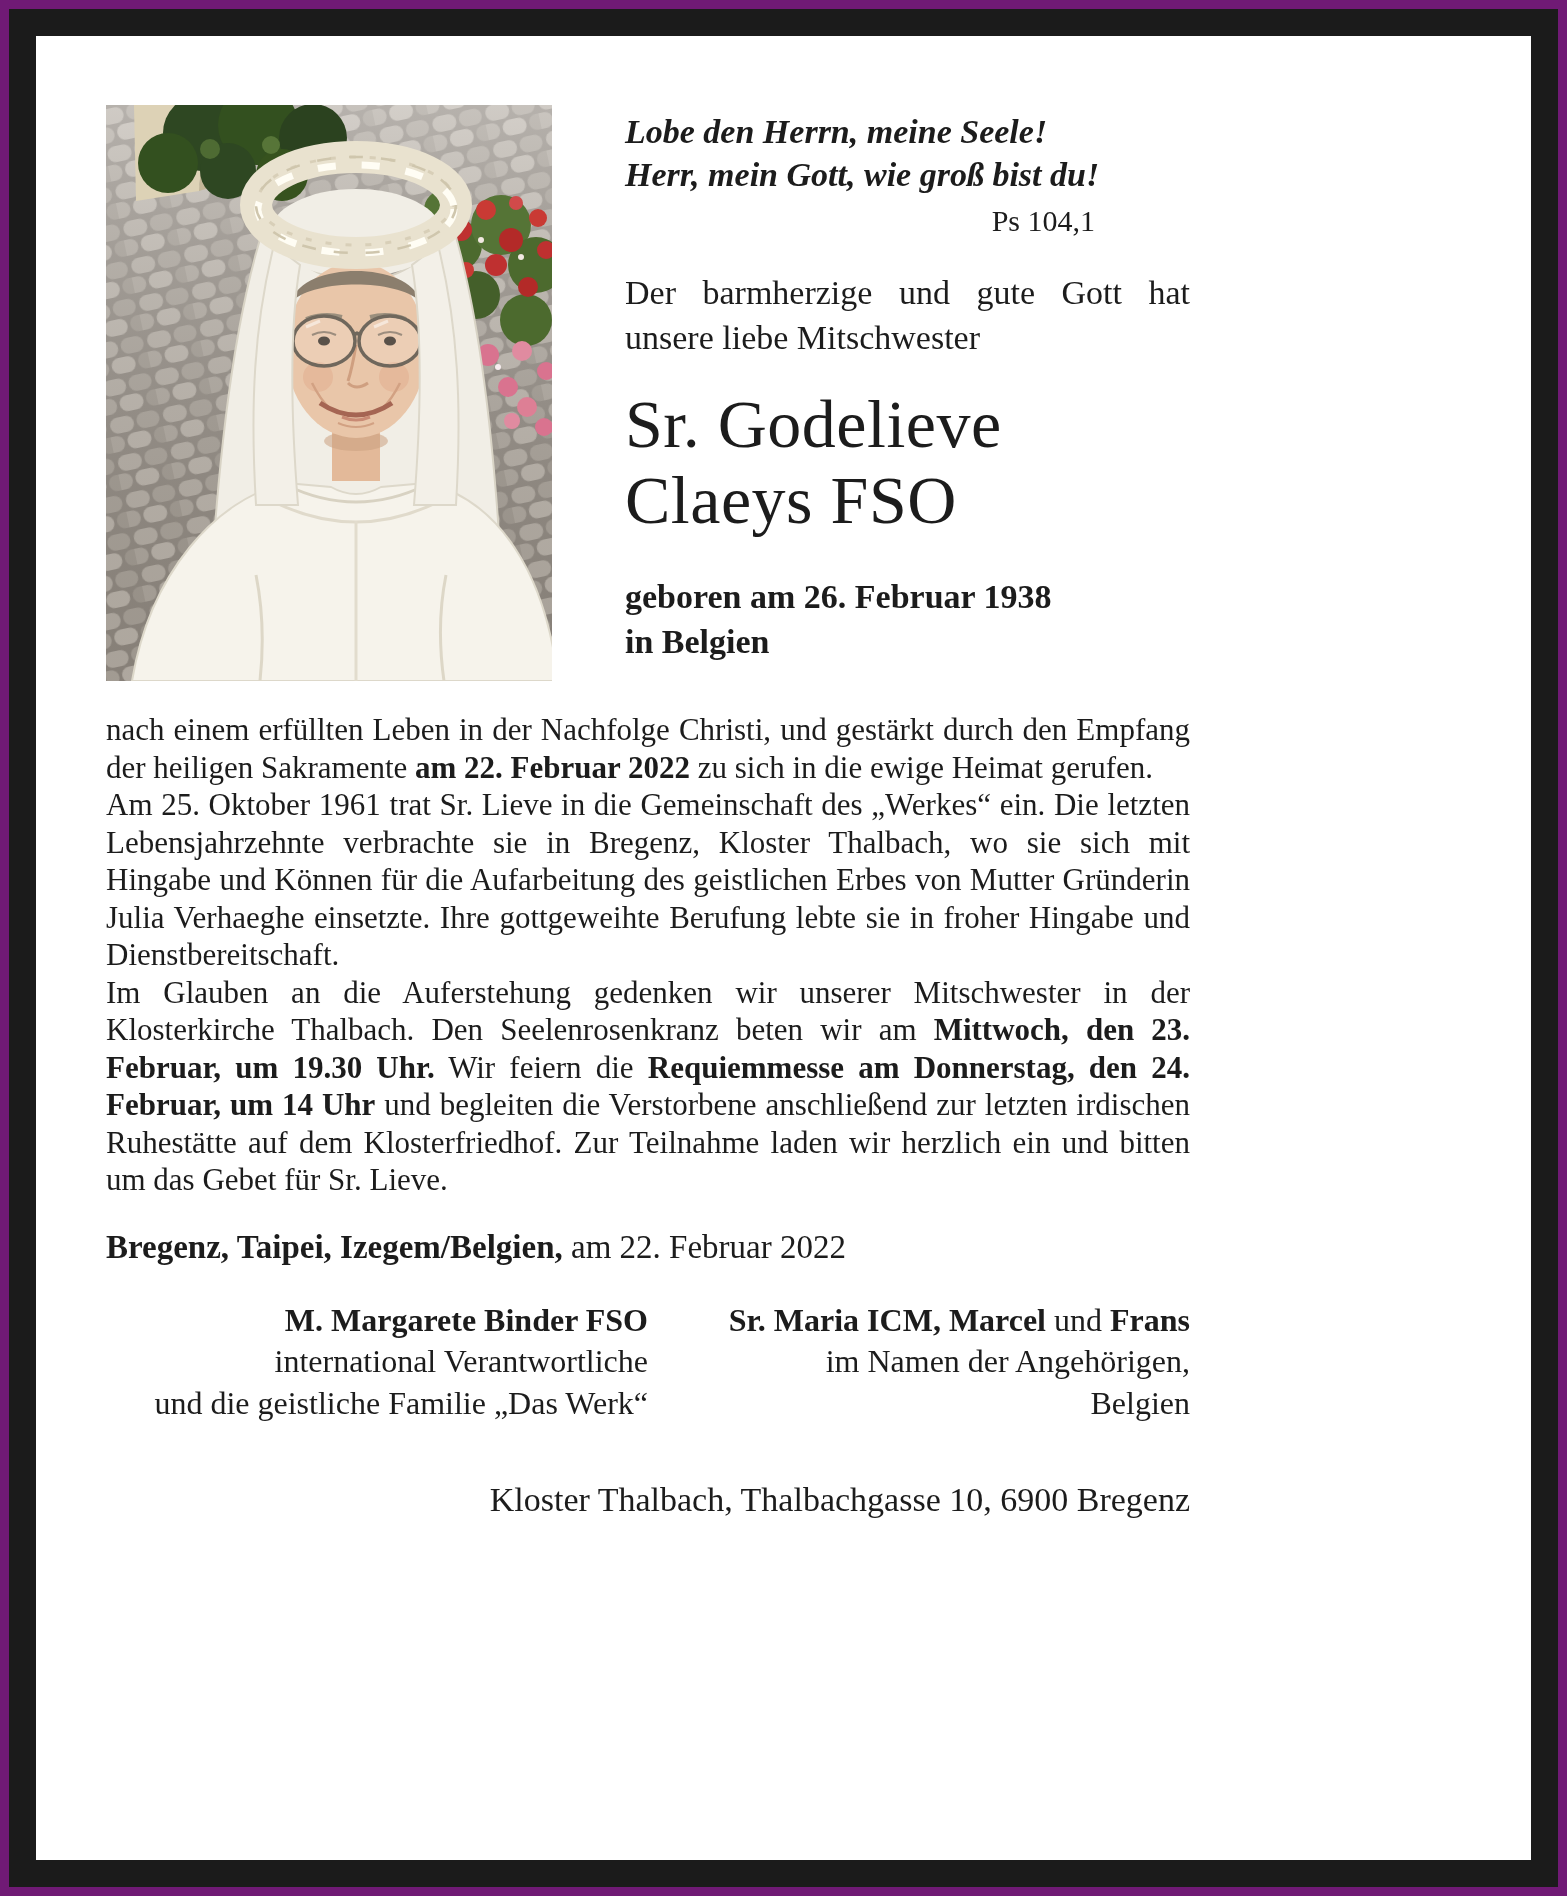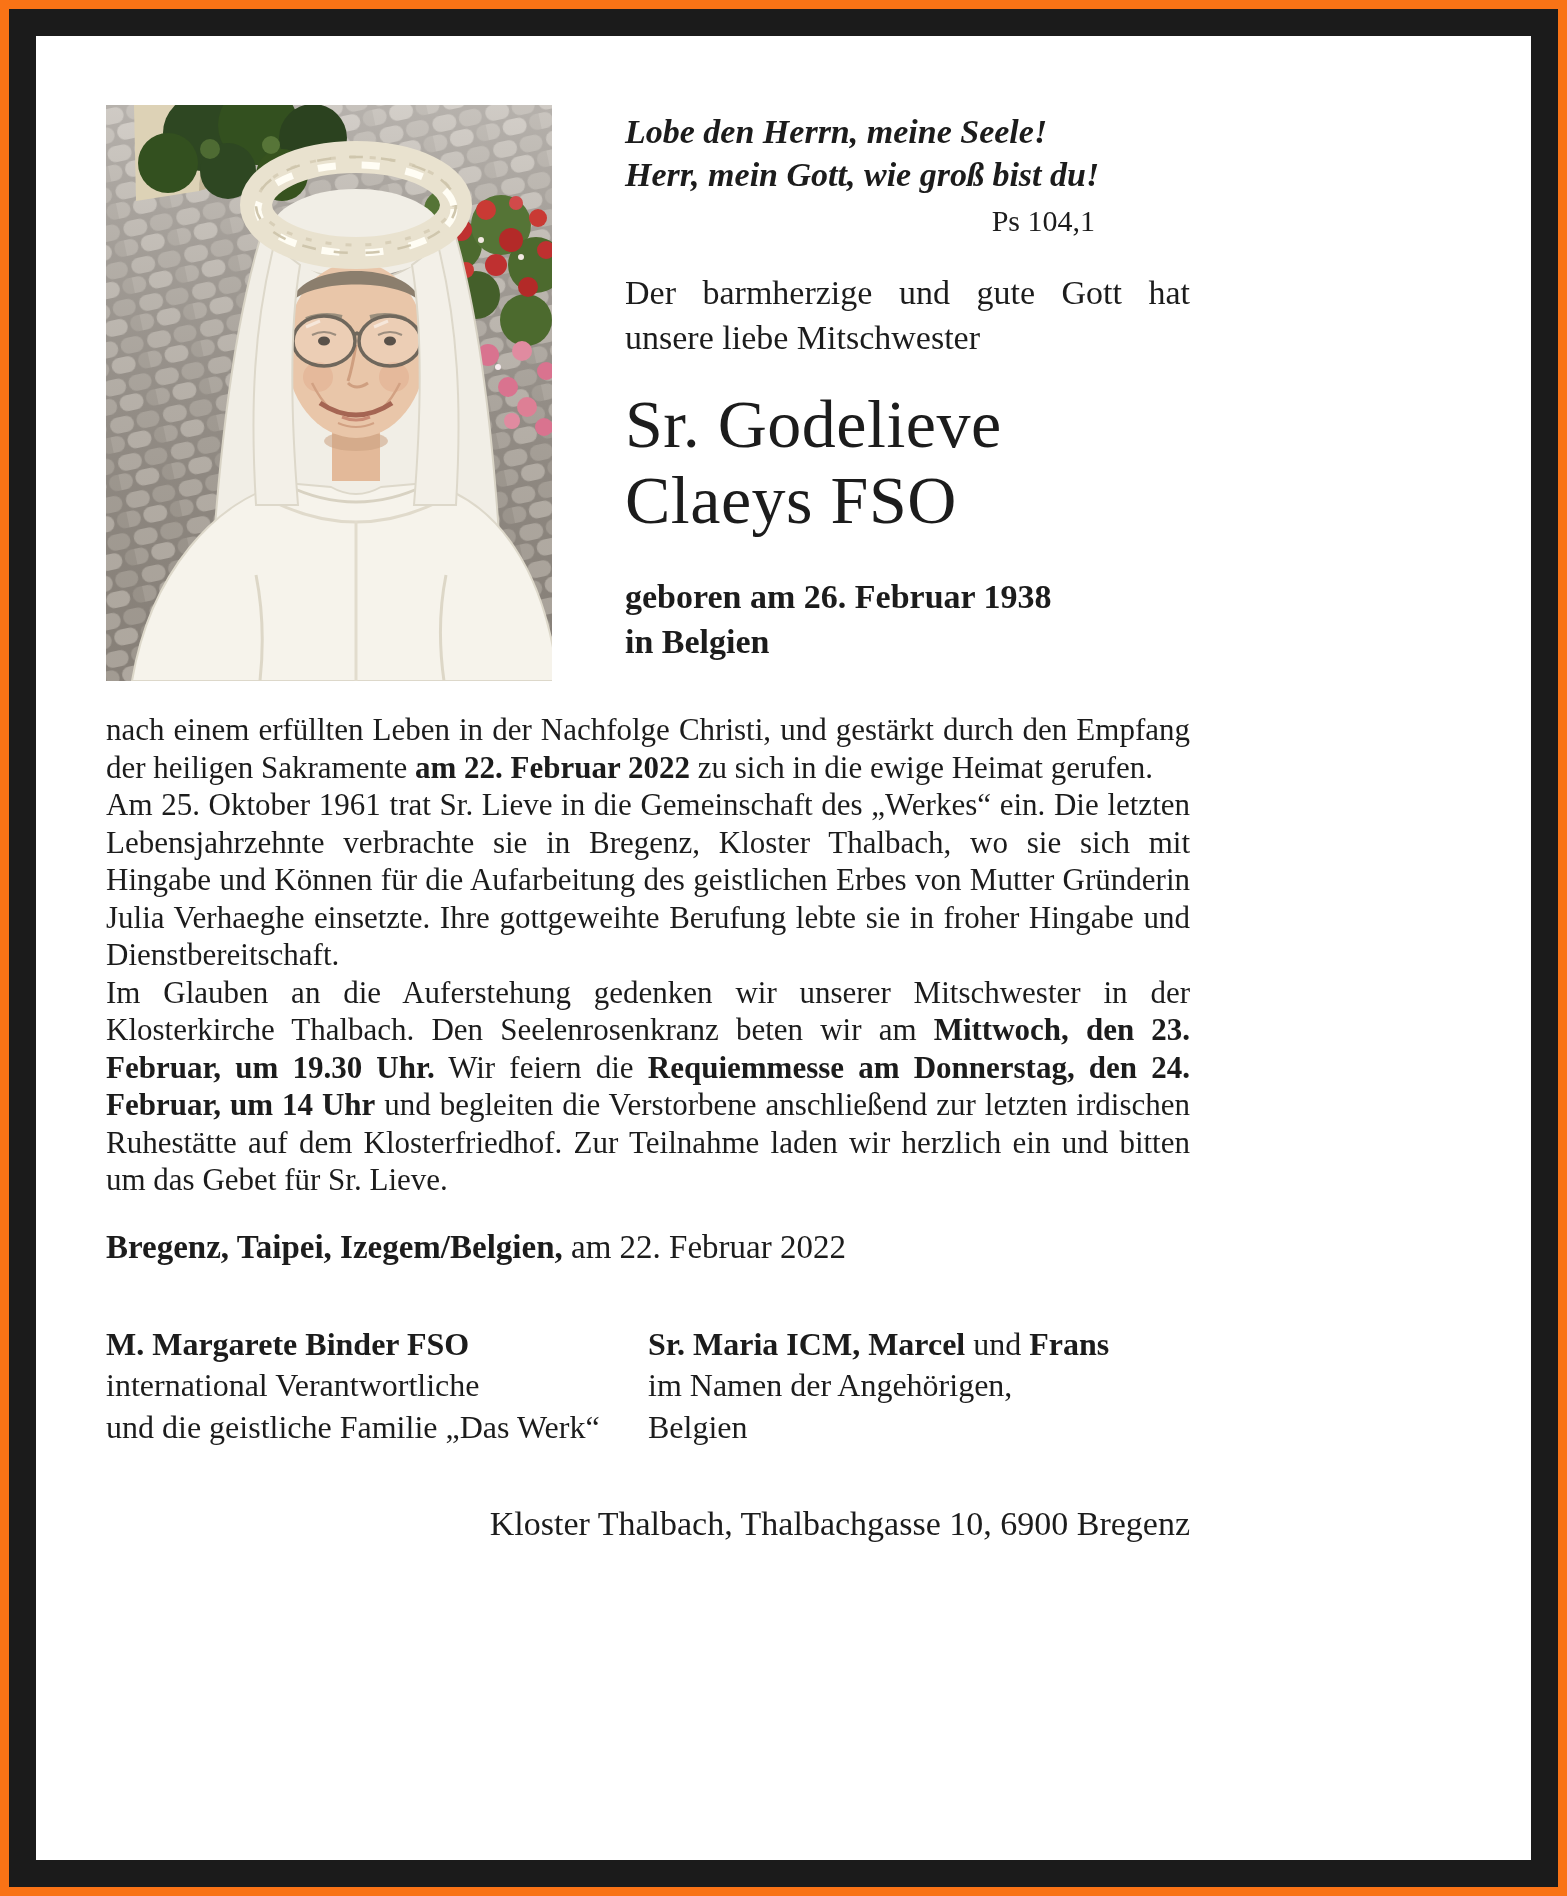--- a/index.html
+++ b/index.html
@@ -6,21 +6,21 @@
   html, body { margin: 0; padding: 0; }
   body {
     width: 1567px;
     background: #ffffff;
     font-family: "Liberation Serif", serif;
     color: #1c1c1c;
   }
   .canvas {
     width: 1567px;
     height: 1896px;
-    background: #f97316;
+    background: #701a75;
     padding: 9px;
   }
   .frame {
     width: 100%;
     height: 100%;
     border: 27px solid #1b1b1b;
     background: #ffffff;
     overflow: hidden;
   }
   .content {
@@ -91,24 +91,23 @@
     line-height: 1.25;
   }
   .dateline .b { font-weight: bold; text-align: right; }
 
   .signatures {
     margin-top: 32px;
     display: flex;
   }
   .sig-col {
     width: 50%;
-    text-align: left;
+    text-align: right;
     font-size: 32px;
     line-height: 1.3;
-    margin-top: 24px;
   }
   .sig-col .b { font-weight: bold; }
 
   .footer {
     margin-top: 56px;
     text-align: right;
     font-size: 34px;
   }
 </style>
 </head>

